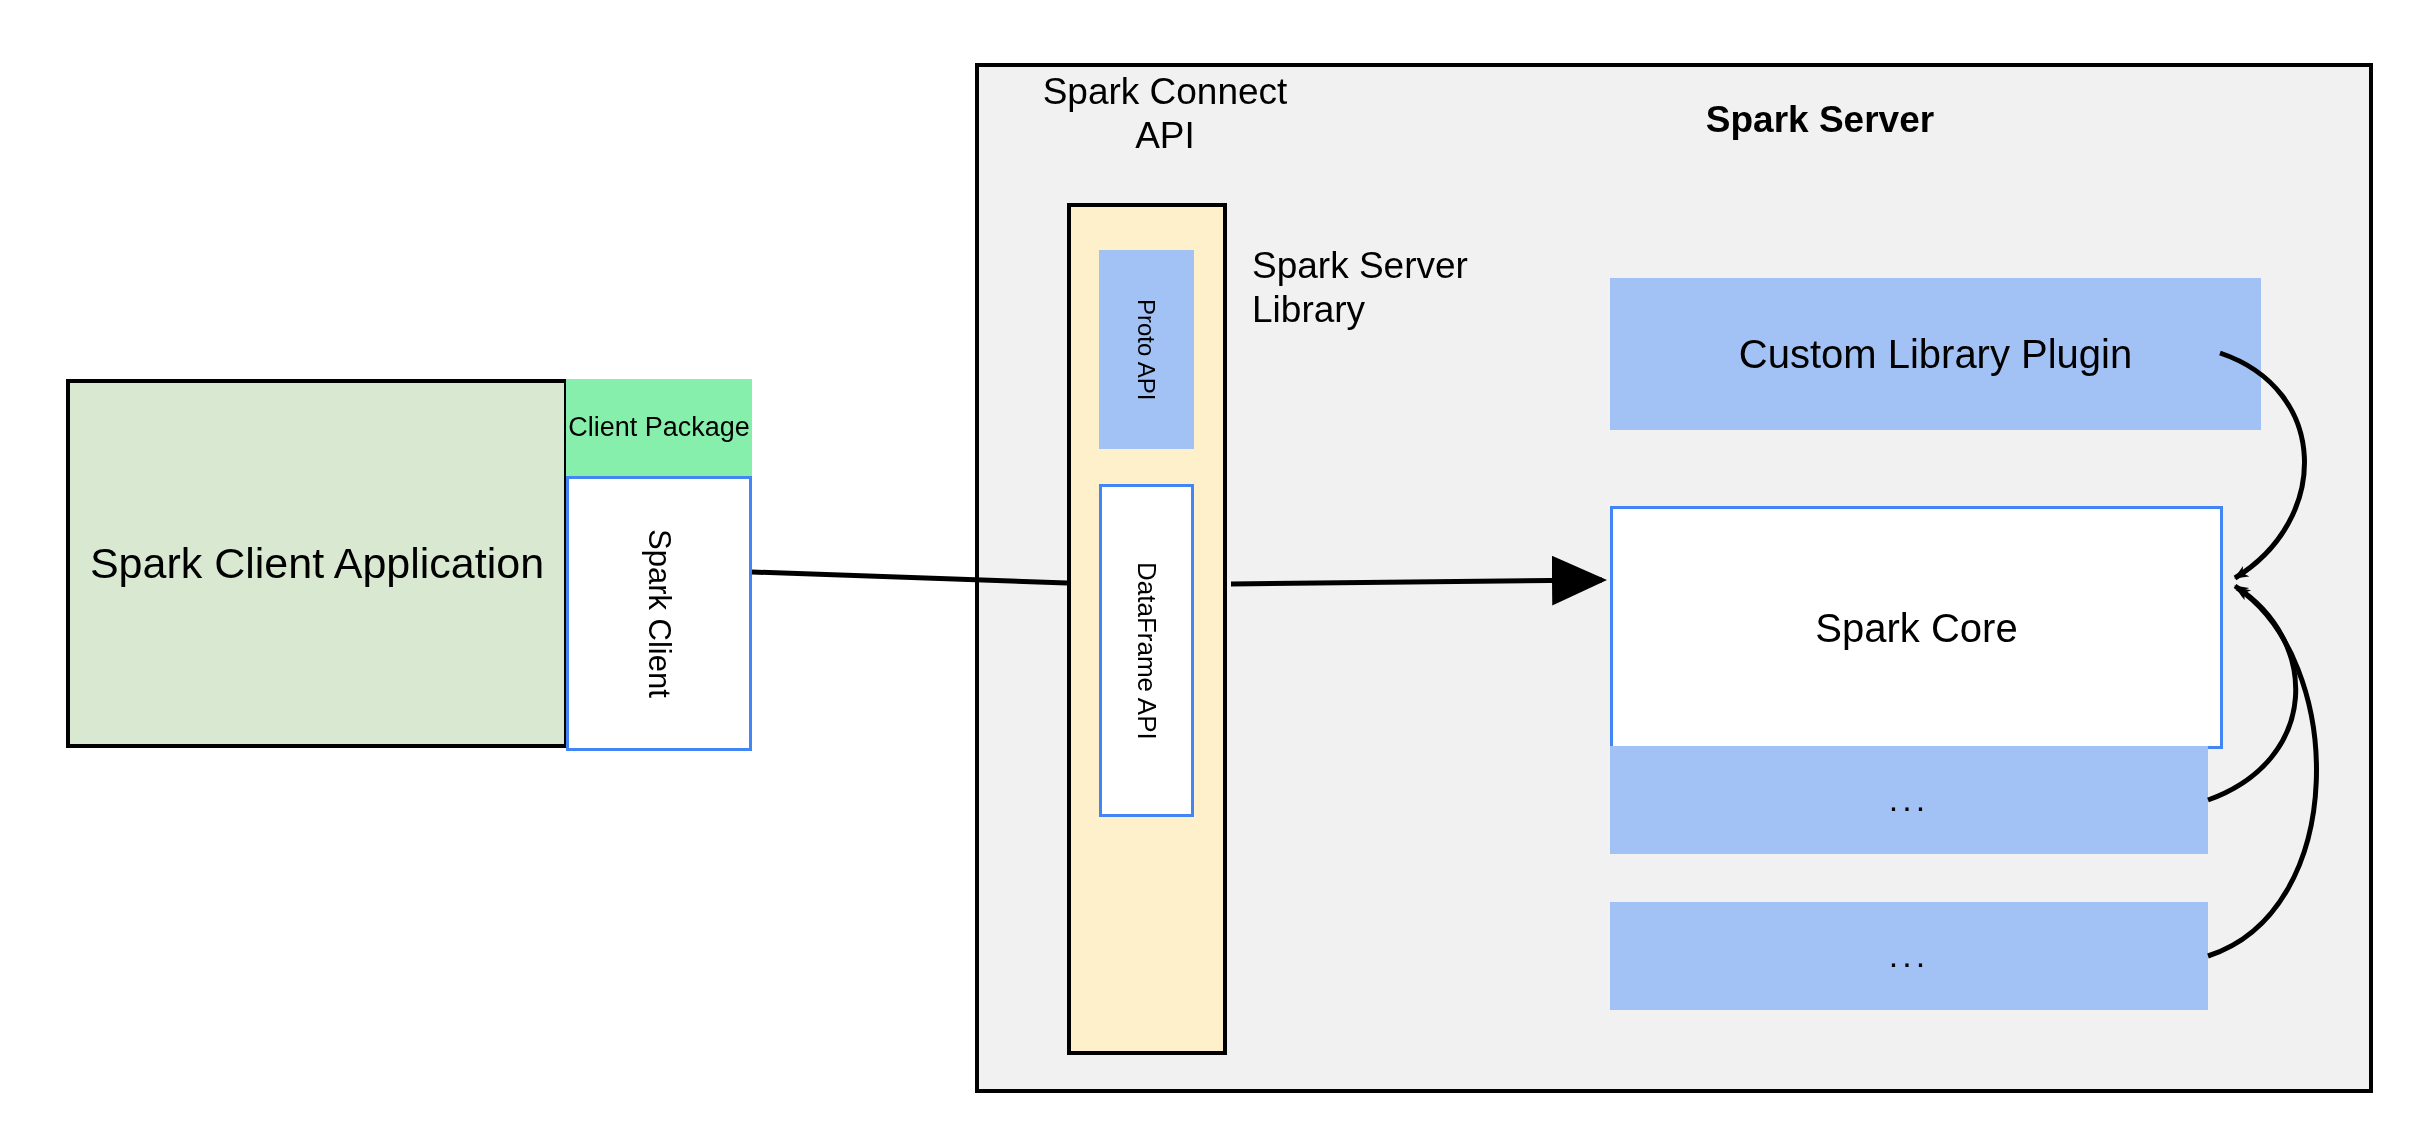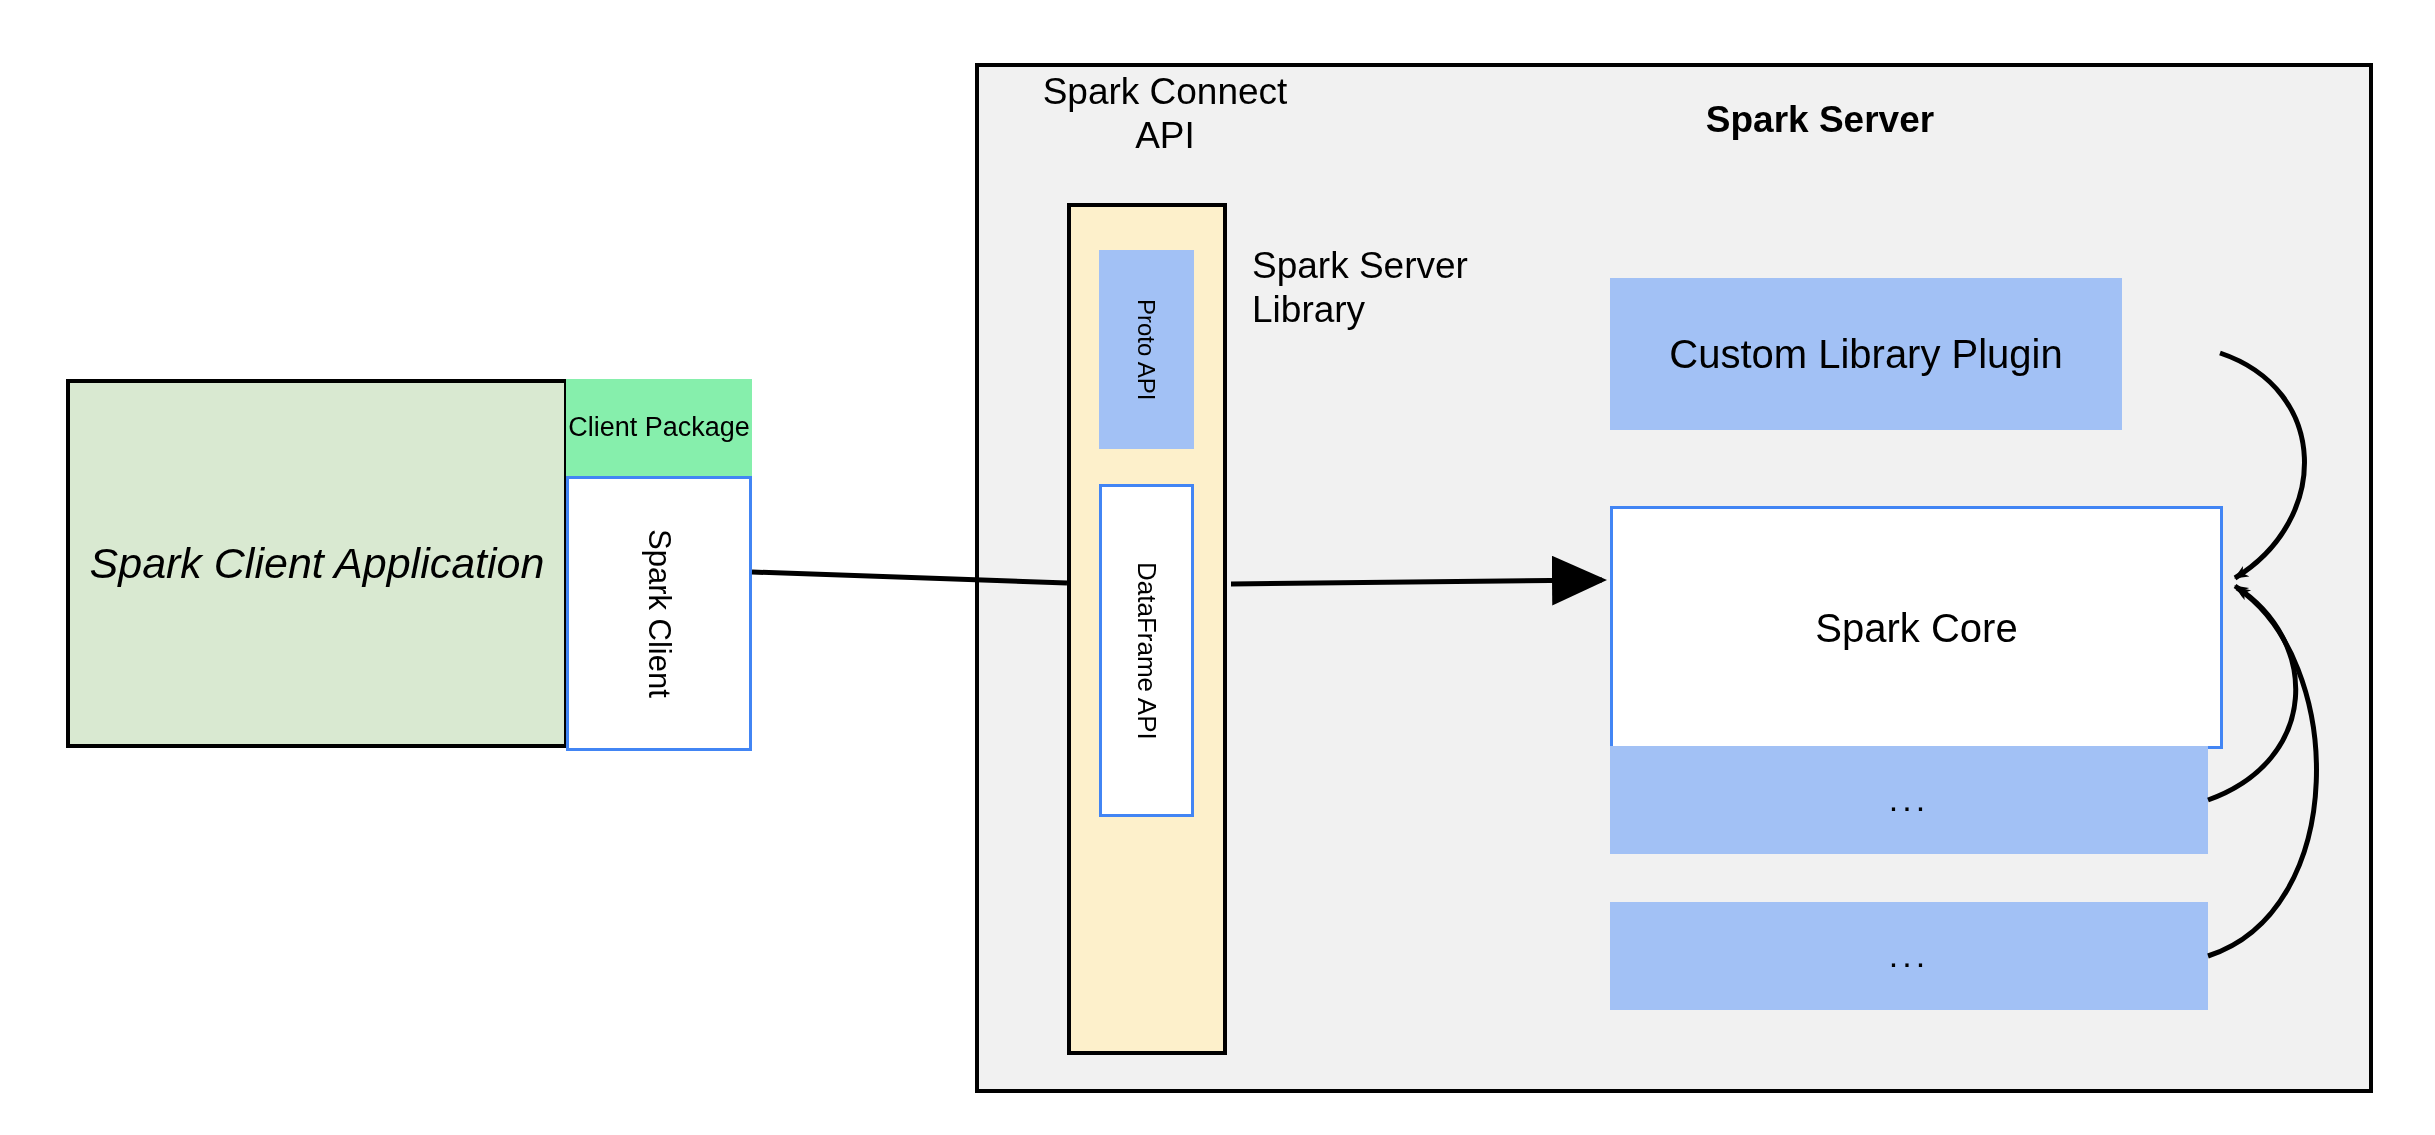--- a/index.html
+++ b/index.html
@@ -47,21 +47,20 @@
 
   
   #client-app {
     left: 66px;
     top: 379px;
     width: 502px;
     height: 369px;
     background: #D9E9D1;
     border: 4px solid #000000;
     font-size: 43px;
-    font-style: italic;
   }
 
   
   #client-package {
     left: 566px;
     top: 379px;
     width: 186px;
     height: 97px;
     background: #86efac;
     font-size: 27px;
@@ -138,21 +137,21 @@
     height: 333px;
     background: #ffffff;
     border: 3px solid #4285F4;
     font-size: 26px;
   }
 
   
   #custom-library-plugin {
     left: 1610px;
     top: 278px;
-    width: 512px;
+    width: 651px;
     height: 152px;
     background: #A2C1F5;
     font-size: 40px;
   }
   #spark-core {
     left: 1610px;
     top: 481px;
     width: 613px;
     height: 243px;
     background: #ffffff;

